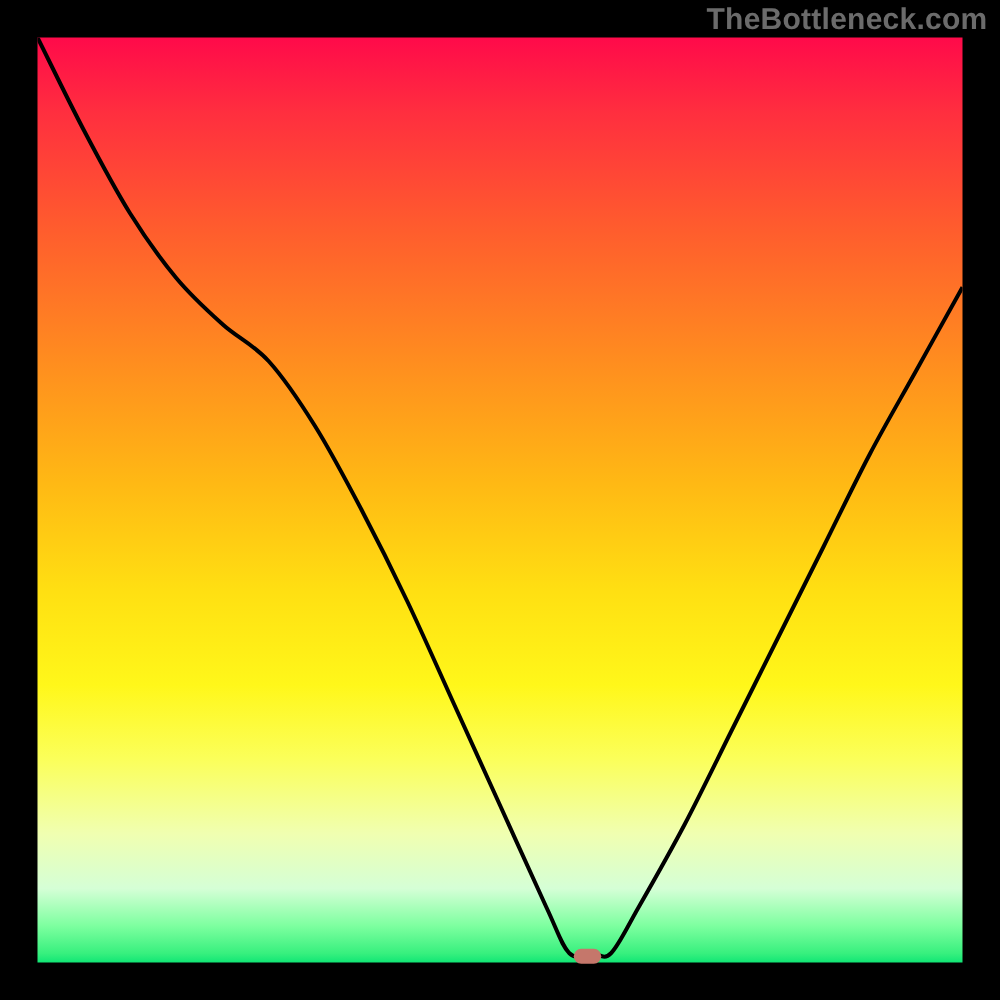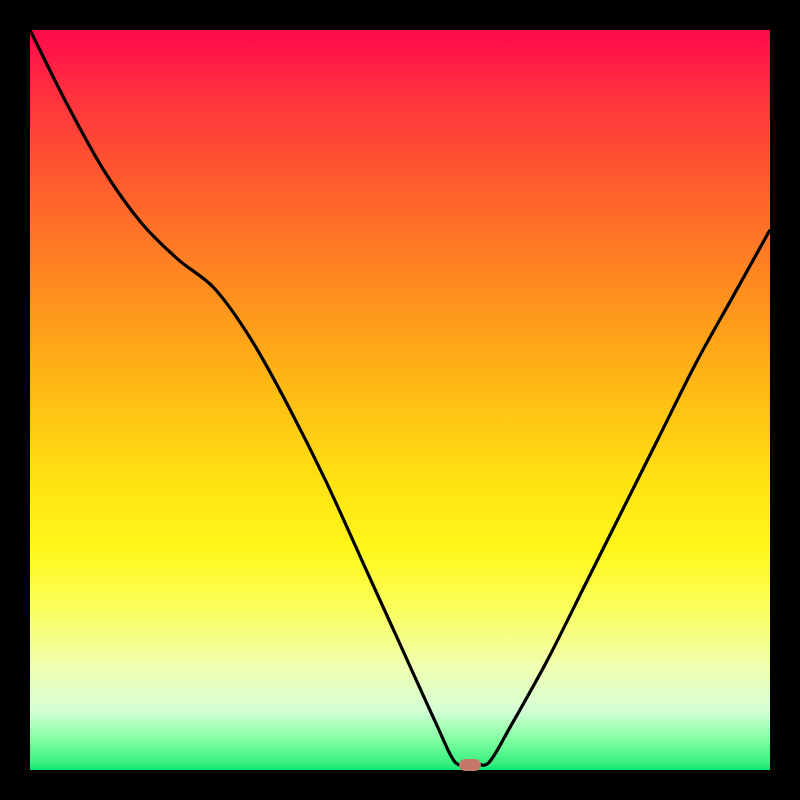--- a/index.html
+++ b/index.html
@@ -63,20 +63,21 @@
     height: 12px;
     border-radius: 6px;
     background: #c5776b;
     z-index: 5;
   }
 </style>
 </head>
 <body>
 
 <div class="frame">
+  <div class="watermark">TheBottleneck.com</div>
 
   <div class="plot">
     <svg class="curve" viewBox="0 0 740 740" preserveAspectRatio="none">
       <path fill="none" stroke="#000000" stroke-width="3.2" d="M 0.0 0.0 C 6.2 12.3, 24.7 50.6, 37.0 74.0 C 49.3 97.4, 61.7 120.9, 74.0 140.6 C 86.3 160.3, 98.7 177.6, 111.0 192.4 C 123.3 207.2, 135.7 218.3, 148.0 229.4 C 160.3 240.5, 172.7 245.4, 185.0 259.0 C 197.3 272.6, 209.7 291.1, 222.0 310.8 C 234.3 330.5, 246.7 354.0, 259.0 377.4 C 271.3 400.8, 283.7 425.5, 296.0 451.4 C 308.3 477.3, 320.7 505.7, 333.0 532.8 C 345.3 559.9, 357.7 587.1, 370.0 614.2 C 382.3 641.3, 397.8 675.9, 407.0 695.6 C 416.3 715.3, 419.3 726.4, 425.5 732.6 C 431.7 738.8, 438.4 732.6, 444.0 732.6 C 449.6 732.6, 452.6 738.8, 458.8 732.6 C 465.0 726.4, 471.1 712.9, 481.0 695.6 C 490.9 678.3, 505.7 652.4, 518.0 629.0 C 530.3 605.6, 542.7 579.7, 555.0 555.0 C 567.3 530.3, 579.7 505.7, 592.0 481.0 C 604.3 456.3, 616.7 431.7, 629.0 407.0 C 641.3 382.3, 653.7 356.4, 666.0 333.0 C 678.3 309.6, 690.7 288.6, 703.0 266.4 C 715.3 244.2, 733.8 210.9, 740.0 199.8"></path>
     </svg>
     <div class="marker" style="left: 429.3px; top: 728.82px; background: rgb(197, 119, 107);"></div>
   </div>
 </div>
 
 </body></html>

